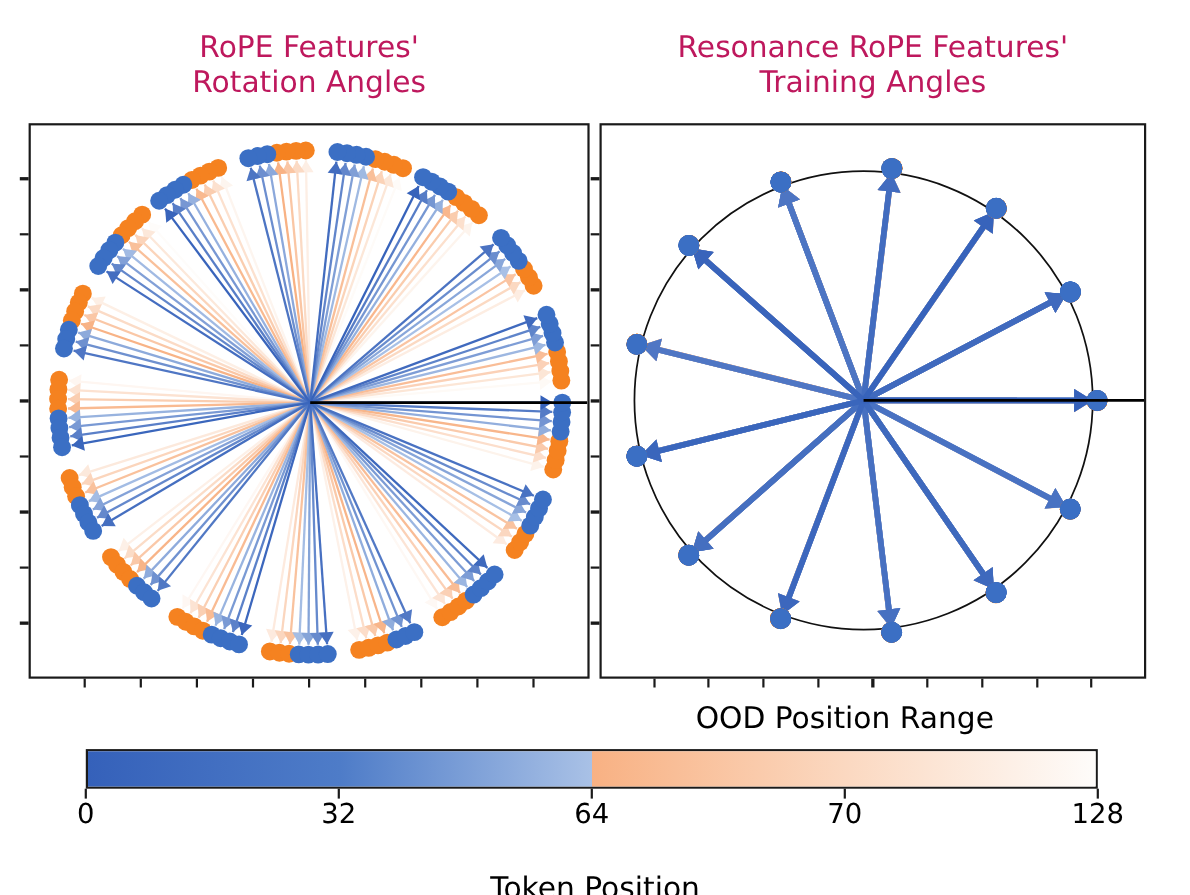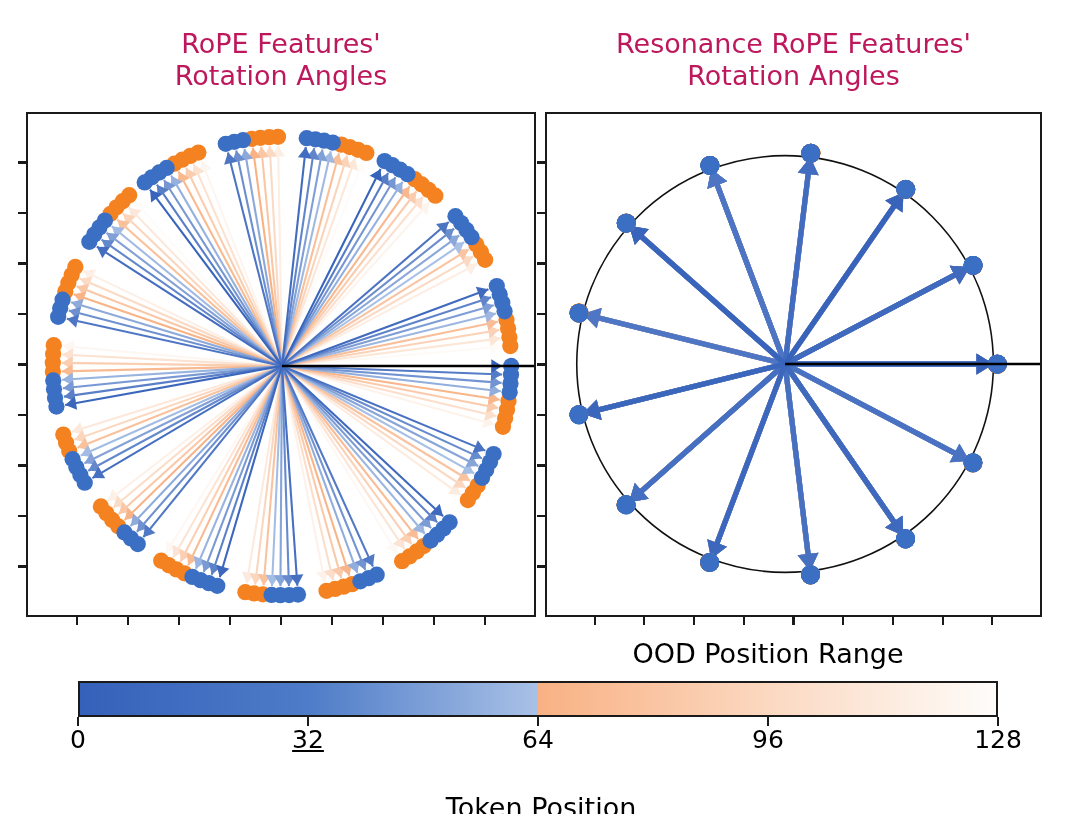--- a/index.html
+++ b/index.html
@@ -36,21 +36,21 @@
             color:#000;font-family:"DejaVu Sans",sans-serif;}
 </style>
 </head>
 <body>
 
 <div id="root">
 
   <div class="title" id="title-left">RoPE Features'
 Rotation Angles</div>
   <div class="title" id="title-right">Resonance RoPE Features'
-Rotation Angles</div>
+Training Angles</div>
 
   <div class="panel" id="panel-left">
     <svg id="svg-left" viewBox="0 0 510 505" preserveAspectRatio="none">
         <g>
           <line x1="256" y1="254" x2="108.02979160462104" y2="88.50432807040502" stroke="rgb(254,252,250)" stroke-width="2.1" stroke-linecap="butt"></line>
           <polygon points="108.02979160462104,88.50432807040502 120.44579509520216,92.1588126198152 110.27750245952794,101.25031551401776" fill="rgb(254,252,250)"></polygon>
           <line x1="256" y1="254" x2="337.7236506959998" y2="47.589620132808705" stroke="rgb(254,251,248)" stroke-width="2.1" stroke-linecap="butt"></line>
           <polygon points="337.7236506959998,47.589620132808705 340.01535625022615,60.32777092688899 327.33320498271047,55.306552028269905" fill="rgb(254,251,248)"></polygon>
           <line x1="256" y1="254" x2="477.1552229763675" y2="234.6514251100199" stroke="rgb(254,250,246)" stroke-width="2.1" stroke-linecap="butt"></line>
           <polygon points="477.1552229763675,234.6514251100199 466.7914834628973,242.40418612122983 465.6026791318193,228.8160904392584" fill="rgb(254,250,246)"></polygon>
@@ -876,24 +876,24 @@
   <div class="range-lab" id="lab-ood" style="left: 768px;">OOD Position Range</div>
 
   <div id="cbar-wrap">
     <div id="cbar">
       <div id="cbar-grad" style="background: linear-gradient(to right, rgb(53, 97, 186) 0%, rgb(78, 124, 200) 25%, rgb(169, 193, 230) 50%, rgb(248, 177, 131) 50%, rgb(251, 216, 192) 75%, rgb(254, 252, 250) 100%);"></div>
     </div>
     <div id="cbar-ticks">
         <div class="cb-tick" style="left: -1.1px;"></div>
         <div class="cb-lab" style="left: 0px;">0</div>
         <div class="cb-tick" style="left: 228.9px;"></div>
-        <div class="cb-lab" style="left: 230px; text-decoration: underline;">32</div>
+        <div class="cb-lab" style="left: 230px;">32</div>
         <div class="cb-tick" style="left: 458.9px;"></div>
         <div class="cb-lab" style="left: 460px; text-align: center;">64</div>
         <div class="cb-tick" style="left: 688.9px;"></div>
-        <div class="cb-lab" style="left: 690px;">96</div>
+        <div class="cb-lab" style="left: 690px;">70</div>
         <div class="cb-tick" style="left: 918.9px;"></div>
         <div class="cb-lab" style="left: 920px;">128</div>
       </div>
   </div>
 
   <div id="axis-lab">Token Position</div>
 </div>
 
 </body></html>

